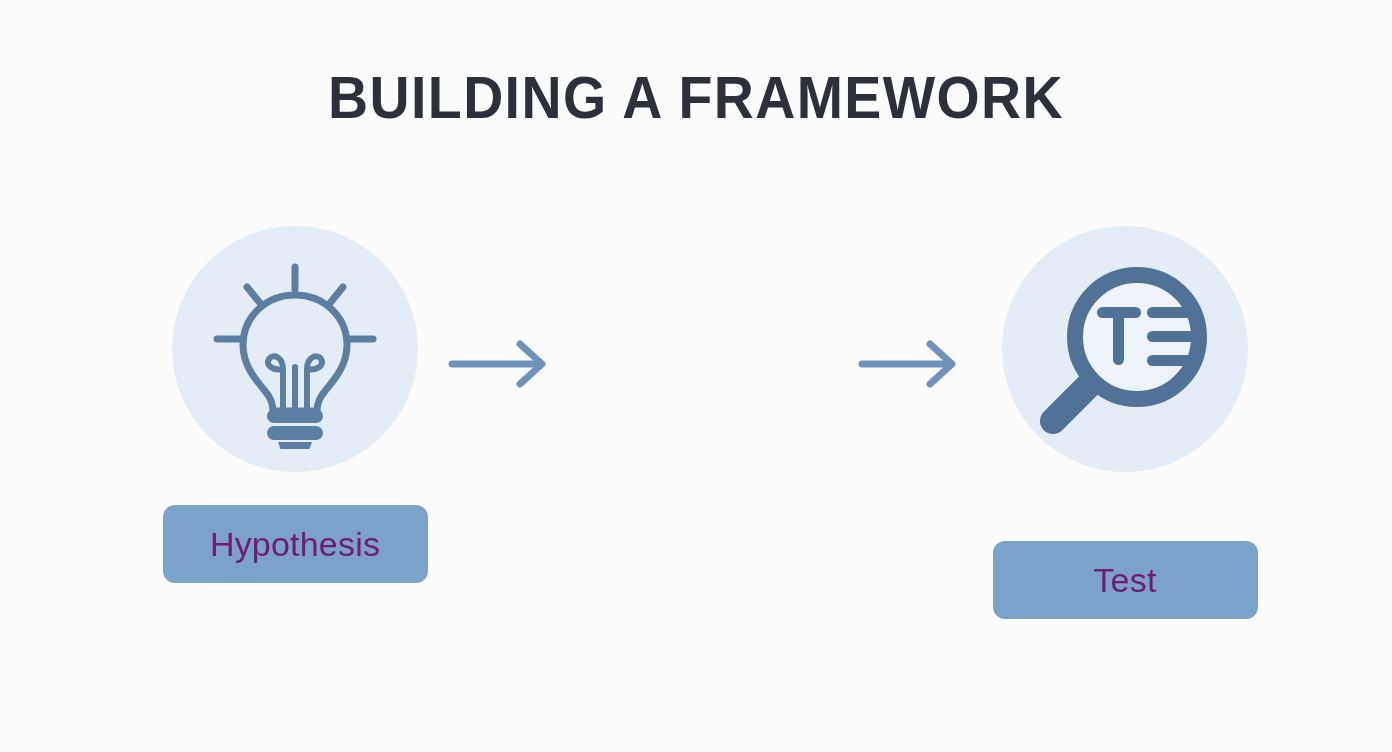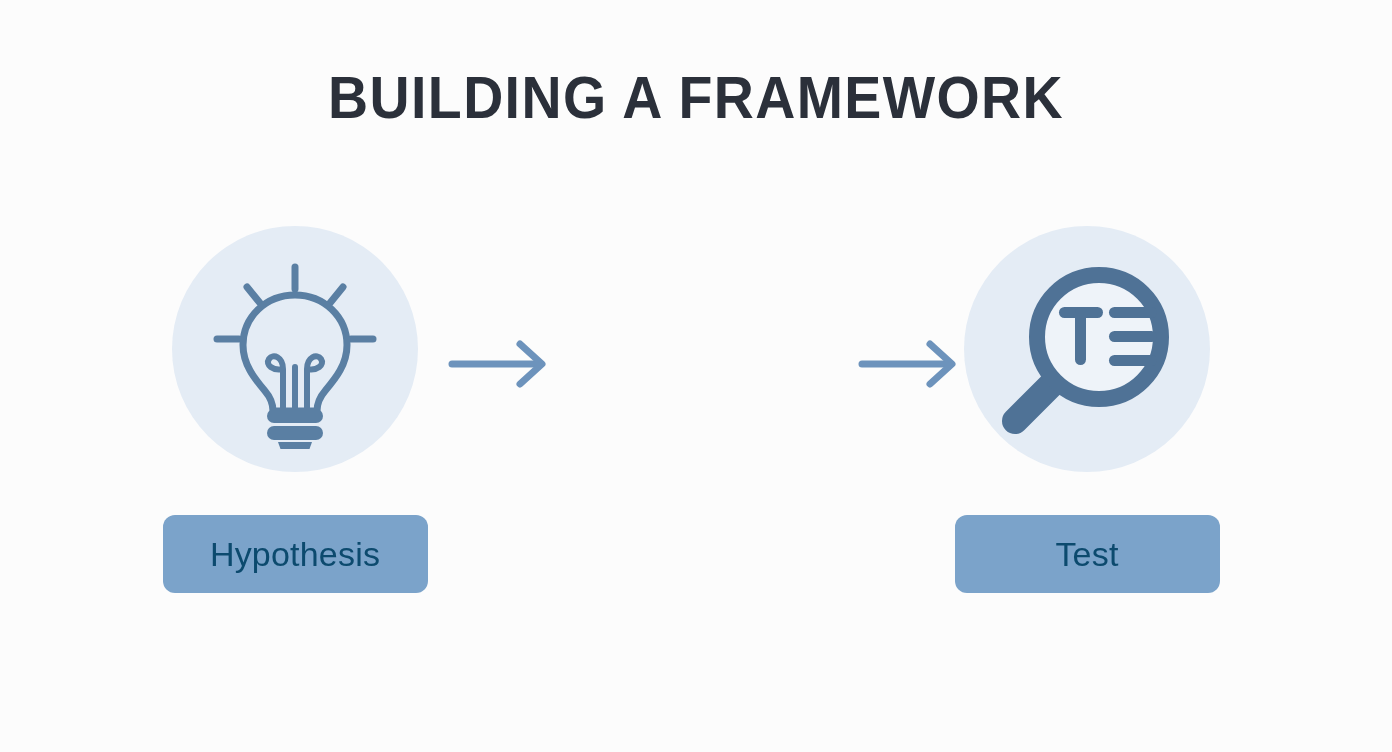--- a/index.html
+++ b/index.html
@@ -50,49 +50,49 @@
   .step {
     position: absolute;
     top: 226px;
     width: 260px;
     display: flex;
     flex-direction: column;
     align-items: center;
   }
   .step-0 { left: 165px; }
   .step-1 { left: 575px; }
-  .step-2 { left: 957px; }
+  .step-2 { left: 995px; gap: 36px; }
 
   .icon-circle {
     width: 246px;
     height: 246px;
     border-radius: 50%;
     background: #e4ecf5;
     display: flex;
     align-items: center;
     justify-content: center;
     position: relative;
   }
   .step-1 .icon-circle { background: #e6edf6; }
   .step-2 .icon-circle { background: #e4ecf5; }
 
   .icon-circle svg {
     display: block;
   }
 
   .step-label {
-    margin-top: 43px;
+    margin-top: 33px;
     width: 265px;
     height: 78px;
     background: #7ba3ca;
     border-radius: 12px;
     display: flex;
     align-items: center;
     justify-content: center;
-    color: #0c4a6e;
+    color: #701a75;
     font-family: "Liberation Sans", sans-serif;
     font-size: 34px;
     font-weight: normal;
     letter-spacing: 0.2px;
     white-space: nowrap;
     box-sizing: border-box;
   }
   .step-1 .step-label { width: 305px; }
   .step-2 .step-label { width: 265px; }
 

